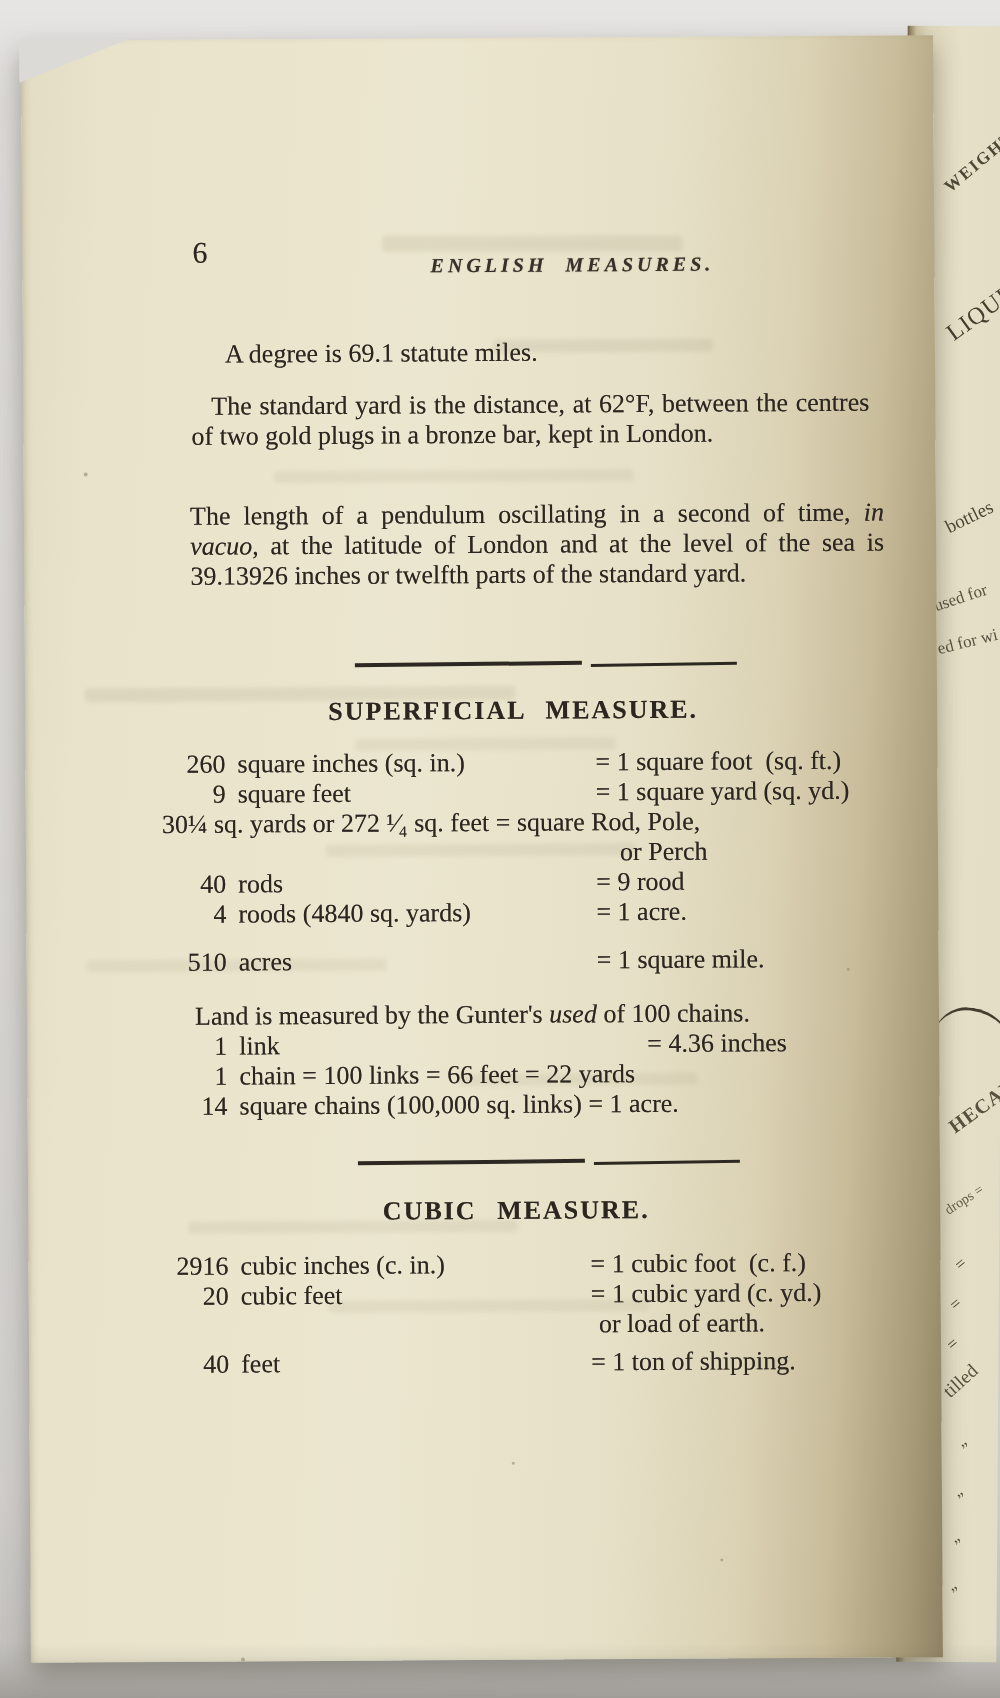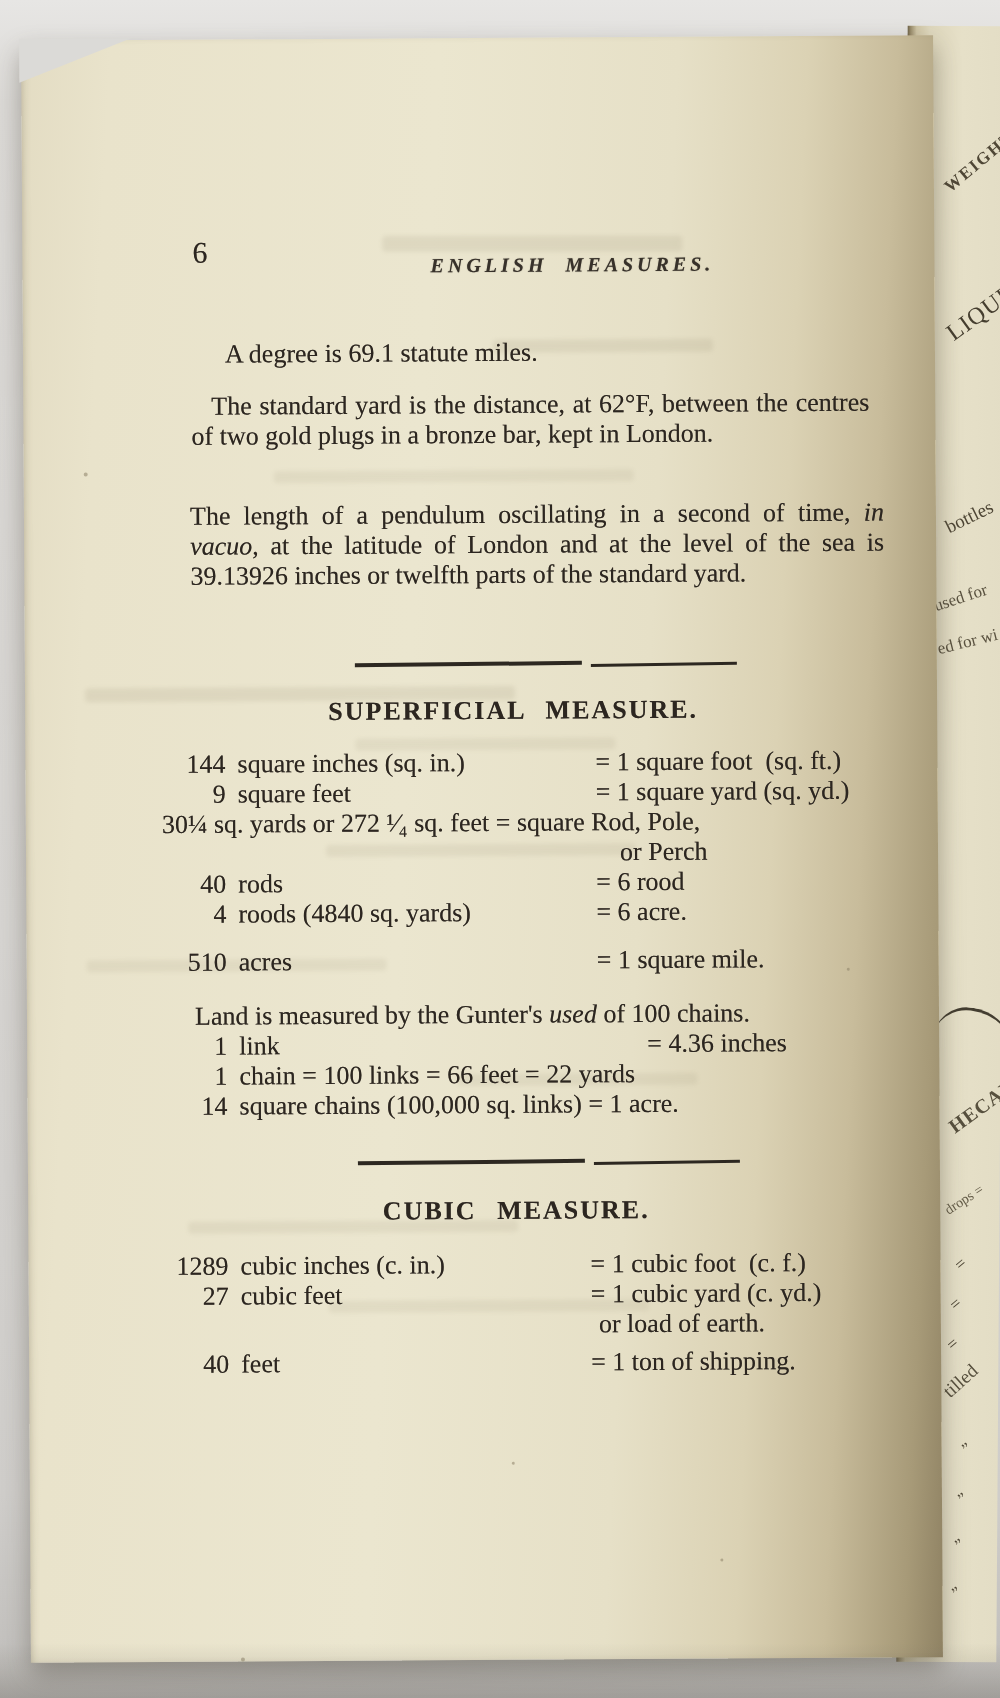--- a/index.html
+++ b/index.html
@@ -161,44 +161,44 @@
     <div class="blk ink b-p2">The standard yard is the distance, at 62°F, between the centres of two gold plugs in a bronze bar, kept in London.</div>
     <div class="blk ink b-p3"><span>The length of a pendulum oscillating in a second of time, </span><i>in vacuo</i><span>, at the latitude of London and at the level of the sea is 39.13926 inches or twelfth parts of the standard yard.</span></div>
 
     <div class="divider b-div1">
       <div class="seg1"></div>
       <div class="seg2"></div>
     </div>
 
     <div class="sec-head ink b-suphead">SUPERFICIAL MEASURE.</div>
     <div class="mtable ink b-suptable">
-      <div class="mrow"><span class="qty">144</span><span class="unit">square inches (sq. in.)</span><span class="res">= 1 square foot (sq. ft.)</span></div>
+      <div class="mrow"><span class="qty">260</span><span class="unit">square inches (sq. in.)</span><span class="res">= 1 square foot (sq. ft.)</span></div>
       <div class="mrow"><span class="qty">9</span><span class="unit">square feet</span><span class="res">= 1 square yard (sq. yd.)</span></div>
       <div class="mrow row-wide">30¼ sq. yards or 272 ¹⁄₄ sq. feet = square Rod, Pole,</div>
       <div class="mrow cont-perch">or Perch</div>
-      <div class="mrow"><span class="qty">40</span><span class="unit">rods</span><span class="res">= 6 rood</span></div>
-      <div class="mrow"><span class="qty">4</span><span class="unit">roods (4840 sq. yards)</span><span class="res">= 6 acre.</span></div>
+      <div class="mrow"><span class="qty">40</span><span class="unit">rods</span><span class="res">= 9 rood</span></div>
+      <div class="mrow"><span class="qty">4</span><span class="unit">roods (4840 sq. yards)</span><span class="res">= 1 acre.</span></div>
     </div>
     <div class="mtable ink b-acres">
       <div class="mrow"><span class="qty">510</span><span class="unit">acres</span><span class="res">= 1 square mile.</span></div>
     </div>
 
     <div class="mtable ink b-gunter">
       <div class="mrow gunter-intro"><span>Land is measured by the Gunter's </span><i>used</i><span> of 100 chains.</span></div>
       <div class="mrow"><span class="qty">1</span><span class="unit w-link">link</span><span class="res">= 4.36 inches</span></div>
       <div class="mrow"><span class="qty">1</span><span>chain = 100 links = 66 feet = 22 yards</span></div>
       <div class="mrow"><span class="qty">14</span><span>square chains (100,000 sq. links) = 1 acre.</span></div>
     </div>
 
     <div class="divider b-div2">
       <div class="seg1"></div>
       <div class="seg2"></div>
     </div>
 
     <div class="sec-head ink b-cubhead">CUBIC MEASURE.</div>
     <div class="mtable ink b-cubtable">
-      <div class="mrow"><span class="qty">1289</span><span class="unit w-cubic">cubic inches (c. in.)</span><span class="res">= 1 cubic foot (c. f.)</span></div>
-      <div class="mrow"><span class="qty">27</span><span class="unit w-cubic">cubic feet</span><span class="res">= 1 cubic yard (c. yd.)</span></div>
+      <div class="mrow"><span class="qty">2916</span><span class="unit w-cubic">cubic inches (c. in.)</span><span class="res">= 1 cubic foot (c. f.)</span></div>
+      <div class="mrow"><span class="qty">20</span><span class="unit w-cubic">cubic feet</span><span class="res">= 1 cubic yard (c. yd.)</span></div>
       <div class="mrow cont-earth">or load of earth.</div>
       <div class="mrow row-shipping"><span class="qty">40</span><span class="unit w-cubic">feet</span><span class="res">= 1 ton of shipping.</span></div>
     </div>
   </div>
 </div>
 
 </body></html>

